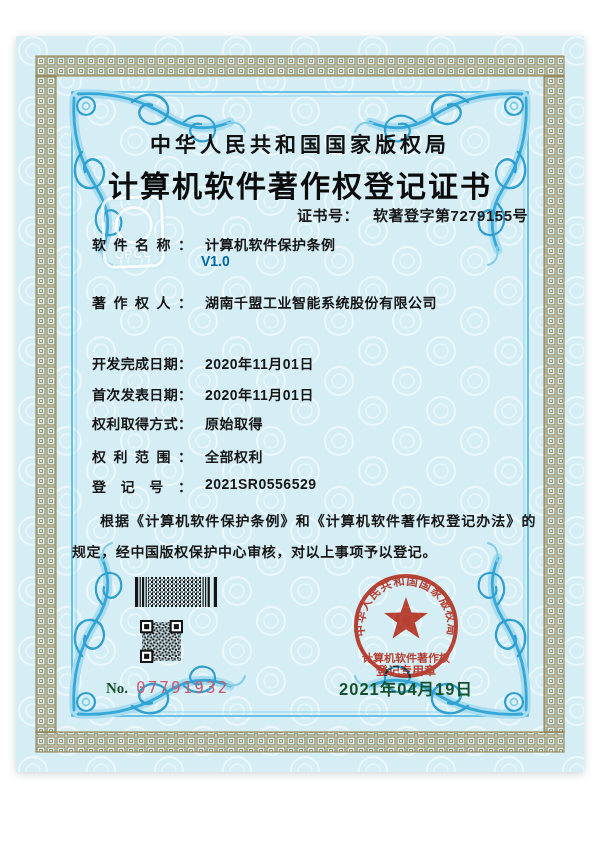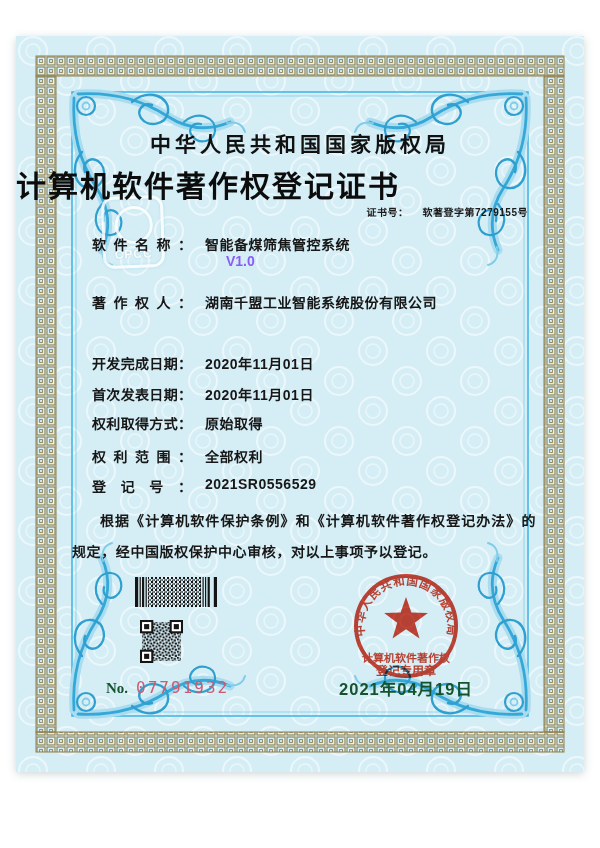--- a/index.html
+++ b/index.html
@@ -14,32 +14,32 @@
     box-shadow:0 2px 8px rgba(60,90,100,.25);
   }
   .frame-svg{position:absolute;left:0;top:0;width:568px;height:736px;}
   .content{position:absolute;left:0;top:0;width:568px;height:736px;}
   .abs{position:absolute;}
   .authority{
     left:0;top:92px;width:568px;text-align:center;
     font-size:21px;font-weight:600;letter-spacing:4px;color:#111;
   }
   .cert-title{
-    left:0;top:126px;width:568px;text-align:left;
+    left:0;top:126px;width:568px;text-align:center;
     font-family:"Liberation Serif","DejaVu Serif",serif;
     font-size:30px;font-weight:700;letter-spacing:2px;color:#0c0c0c;
   }
   .certno{
-    top:168px;right:56px;font-size:10px;font-weight:700;color:#1a1a1a;letter-spacing:.5px;text-align:right;
+    top:168px;right:56px;font-size:15px;font-weight:700;color:#1a1a1a;letter-spacing:.5px;text-align:right;
   }
   .certno .gap{display:inline-block;width:14px;}
   .field-row{left:76px;width:460px;font-size:14px;font-weight:700;color:#171717;}
   .flabel{display:inline-block;width:100px;text-align:justify;text-align-last:justify;vertical-align:top;}
   .fvalue{display:inline-block;margin-left:9px;letter-spacing:.5px;vertical-align:top;}
-  .vline2{left:185px;font-size:14px;font-weight:700;color:#8b5cf6;margin-left:25px;}
+  .vline2{left:185px;font-size:14px;font-weight:700;color:#0369a1;}
   .statement{
     left:56px;top:470px;width:464px;font-size:14px;font-weight:600;color:#171717;
     line-height:31px;text-indent:2em;letter-spacing:.6px;text-align:justify;
   }
   .serial{left:90px;top:642px;font-size:15px;}
   .serial .no{font-family:"Liberation Serif","DejaVu Serif",serif;color:#14532d;font-weight:600;}
   .serial .num{font-family:"DejaVu Sans Mono",monospace;color:#c85c72;font-size:16px;letter-spacing:2px;margin-left:8px;margin-top:8px;}
   .issue-date{
     left:310px;top:640px;width:160px;text-align:center;
     font-size:16.5px;font-weight:700;color:#14532d;letter-spacing:1px;
@@ -126,21 +126,21 @@
 
       <div class="authority abs">中华人民共和国国家版权局</div>
       <div class="cert-title abs">计算机软件著作权登记证书</div>
 
       <div class="certno abs">
         <span>证书号：</span><span class="gap"></span><span>软著登字第7279155号</span>
       </div>
 
       <div class="field-row abs" style="top:198px">
         <span class="flabel">软件名称：</span>
-        <span class="fvalue">智能备煤筛焦管控系统</span>
+        <span class="fvalue">计算机软件保护条例</span>
       </div>
       <div class="vline2 abs" style="top:217px">V1.0</div>
 
       <div class="field-row abs" style="top:256px">
         <span class="flabel">著作权人：</span>
         <span class="fvalue">湖南千盟工业智能系统股份有限公司</span>
       </div>
 
       <div class="field-row abs" style="top:317px">
         <span class="flabel">开发完成日期：</span>

